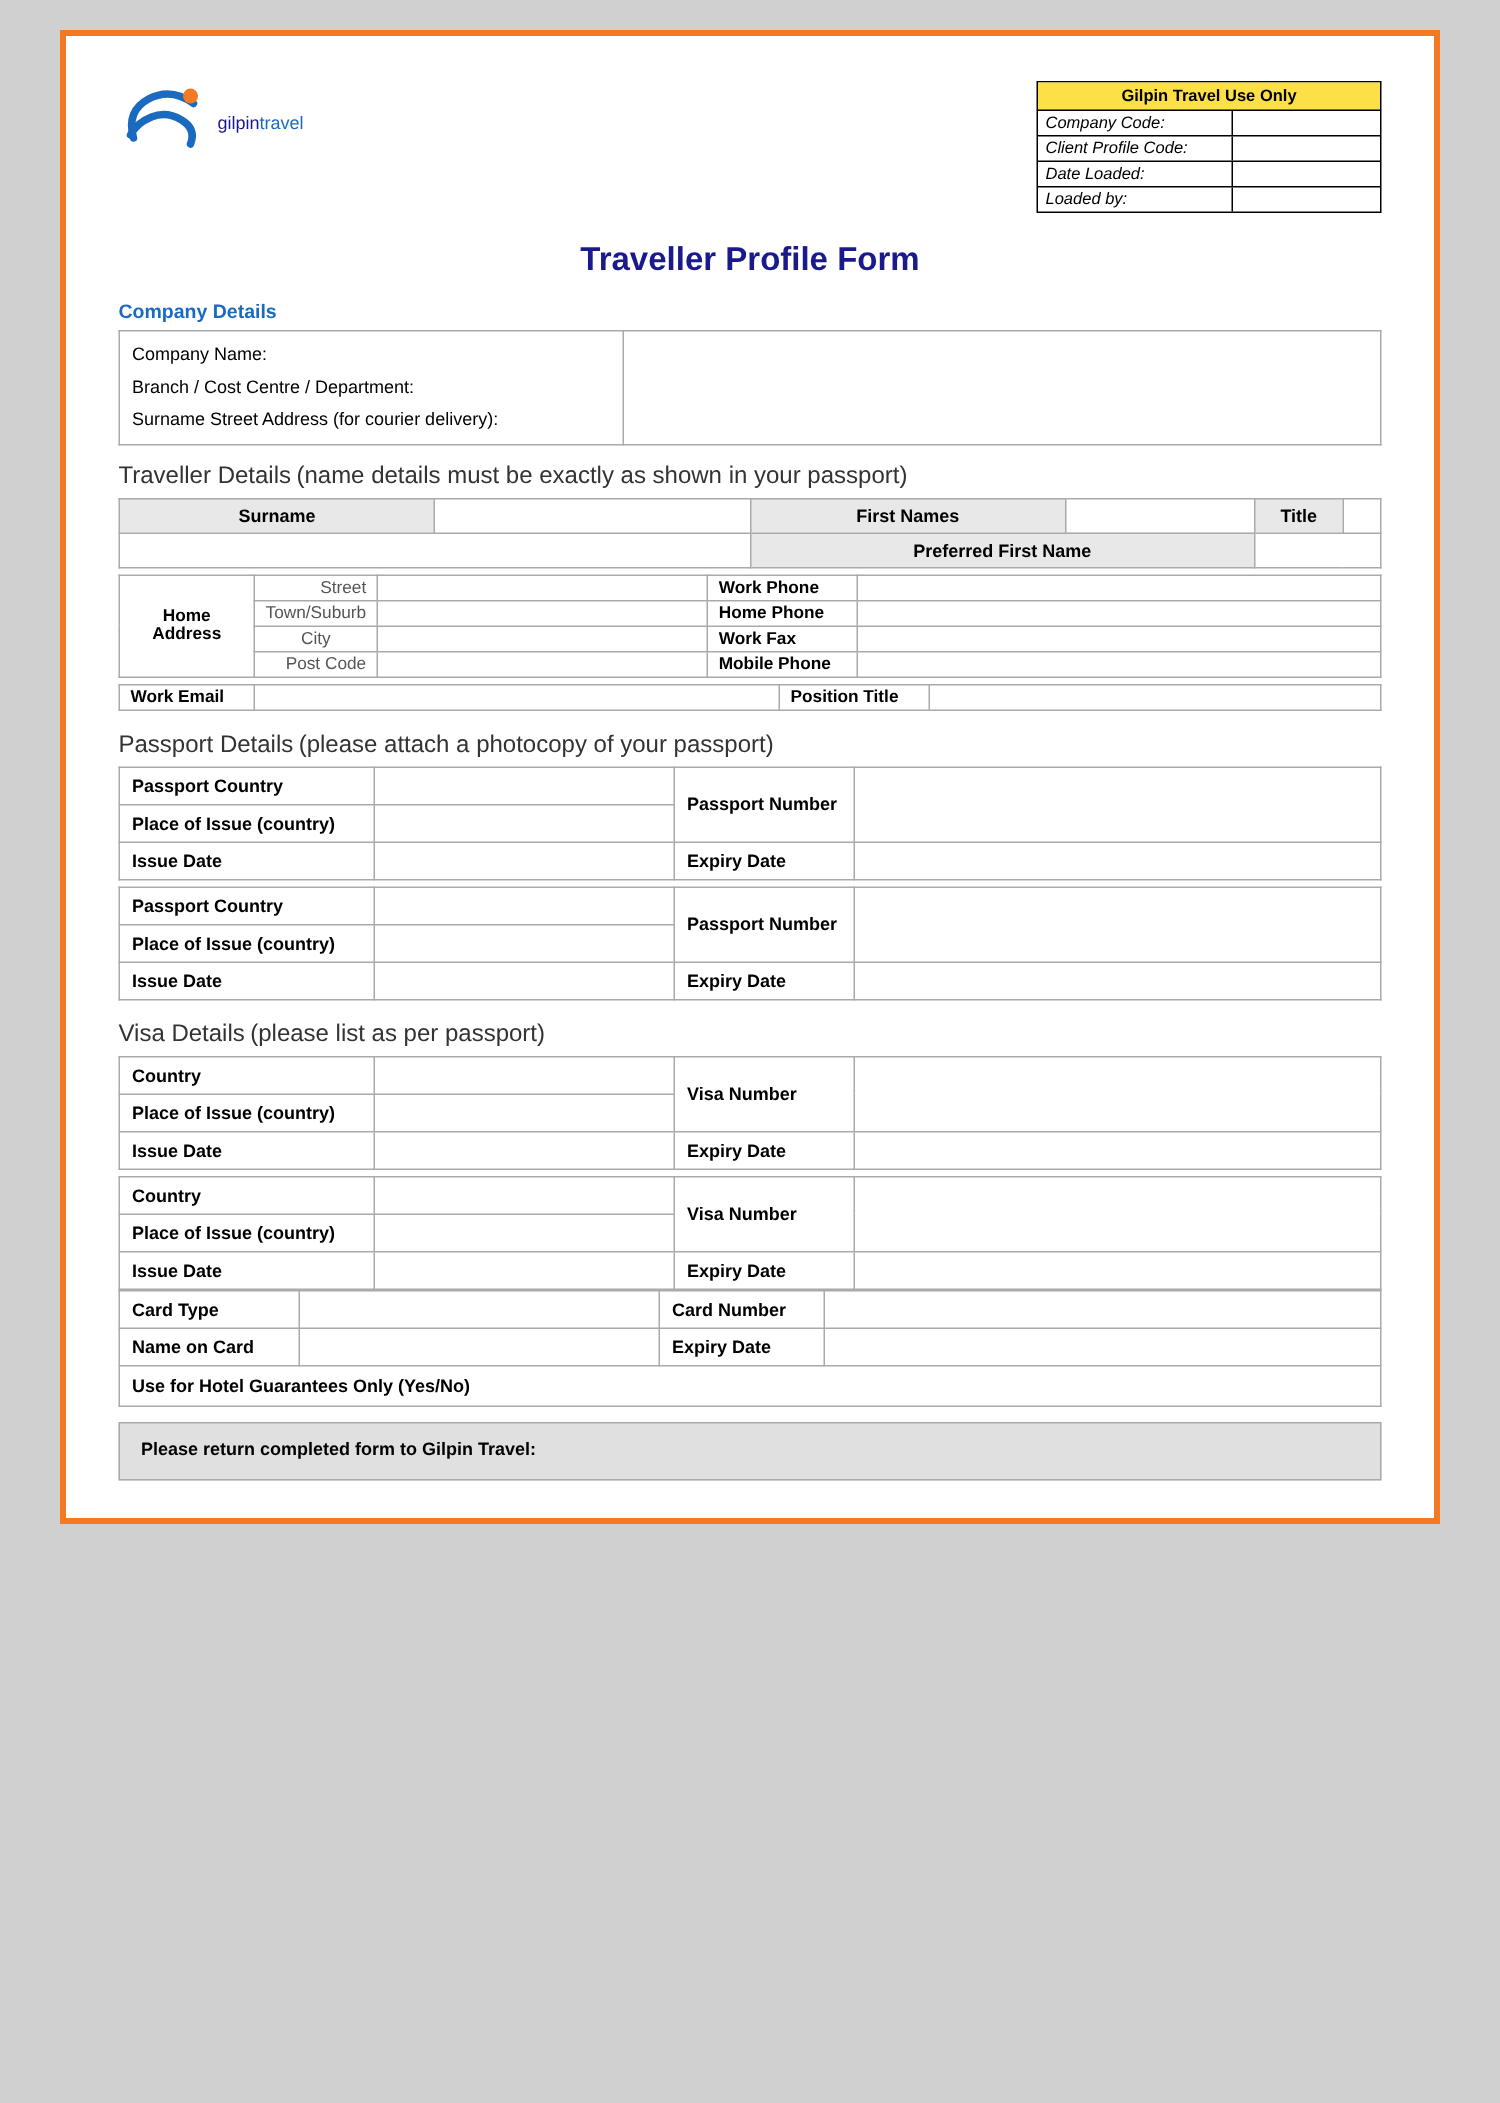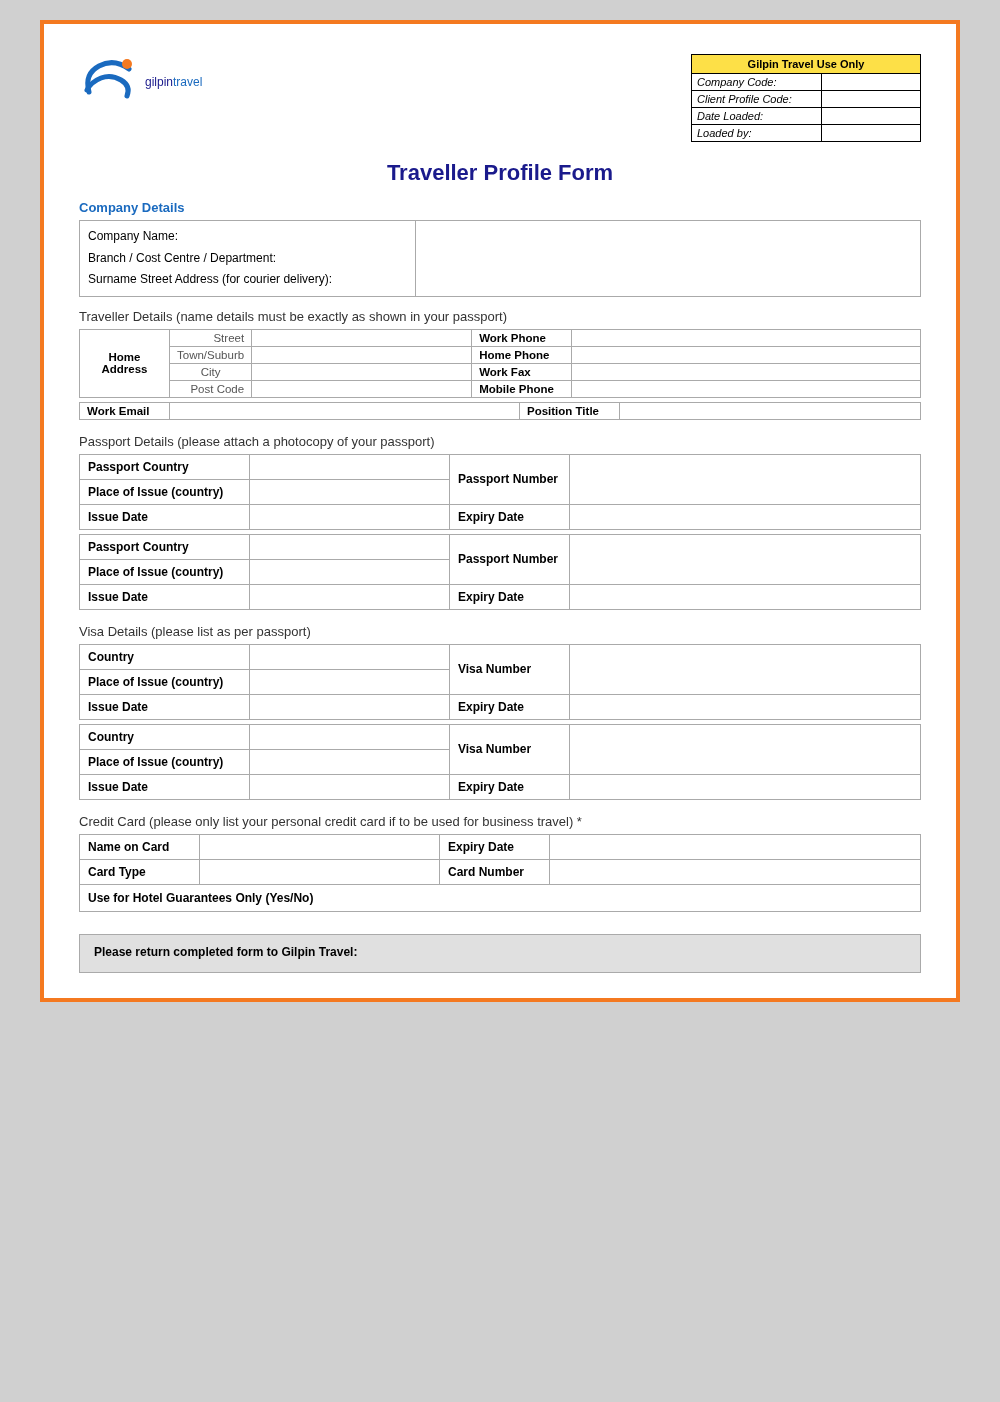--- a/index.html
+++ b/index.html
@@ -75,21 +75,21 @@
     .section-header {
       font-size: 13px;
       font-weight: bold;
       color: #1a6abf;
       margin-bottom: 5px;
       margin-top: 12px;
     }
     .section-header span {
       font-weight: normal;
       color: #333;
-      font-size: 13px;
+      font-size: 16px;
     }
     
     .company-table {
       width: 100%;
       border-collapse: collapse;
     }
     .company-table td {
       border: 1px solid #aaa;
       padding: 5px 8px;
       vertical-align: top;
@@ -133,21 +133,21 @@
     .info-table td {
       border: 1px solid #aaa;
       padding: 5px 8px;
       vertical-align: middle;
     }
     
     .footer {
       background: #e0e0e0;
       border: 1px solid #aaa;
       padding: 10px 14px;
-      margin-top: 22px;
+      margin-top: 10px;
       font-size: 12px;
     }
     .footer-title {
       font-weight: bold;
       margin-bottom: 3px;
     }
     .footer-row {
       display: flex;
       gap: 30px;
       align-items: center;
@@ -208,20 +208,37 @@
         <div>Surname Street Address (for courier delivery):</div>
       </td>
       <td class="company-right"></td>
     </tr>
   </tbody>
     </table>
 
   <div class="section-header">
     <span>Traveller Details</span> <span>(name details must be exactly as shown in your passport)</span>
   </div>
+  <table class="traveller-table">
+    <tbody>
+        <tr>
+      <th style="width:25%">Surname</th>
+      <td style="width:25%"></td>
+      <th style="width:25%">First Names</th>
+      <td style="width:15%"></td>
+      <th style="width:7%">Title</th>
+      <td style="width:3%"></td>
+    </tr>
+    <tr>
+      <td colspan="2"></td>
+      <th colspan="2" style="text-align:center">Preferred First Name</th>
+      <td colspan="2"></td>
+    </tr>
+  </tbody>
+    </table>
 
   <table class="addr-phone-table" style="margin-top:4px;">
     <tbody>
         <tr>
       <td rowspan="4" style="width:90px; font-weight:bold; vertical-align:middle; text-align:center;">Home Address</td>
       <td style="width:80px; text-align:right; color:#555;">Street</td>
       <td style="width:220px;"></td>
       <td style="width:100px; font-weight:bold;">Work Phone</td>
       <td></td>
     </tr>
@@ -343,39 +360,36 @@
     </tr>
     <tr>
       <td style="font-weight:bold;">Issue Date</td>
       <td></td>
       <td style="font-weight:bold;">Expiry Date</td>
       <td></td>
     </tr>
   </tbody>
     </table>
 
-  <div class="section-header" style="margin-top:14px;">
-    <span>Credit Card</span> <span>(please only list your personal credit card if to be used for business travel) *</span>
-  </div>
 
   <table class="info-table">
     <tbody>
         <tr>
-      <td style="font-weight:bold;">Name on Card</td>
-      <td></td>
-      <td style="font-weight:bold;">Expiry Date</td>
-      <td></td>
-    </tr>
-    <tr>
       <td style="width:120px; font-weight:bold;">Card Type</td>
       <td style="width:240px;"></td>
       <td style="width:110px; font-weight:bold;">Card Number</td>
       <td></td>
     </tr>
     <tr>
+      <td style="font-weight:bold;">Name on Card</td>
+      <td></td>
+      <td style="font-weight:bold;">Expiry Date</td>
+      <td></td>
+    </tr>
+    <tr>
       <td colspan="4" style="font-weight:bold; padding: 6px 8px;">Use for Hotel Guarantees Only (Yes/No)</td>
     </tr>
   </tbody>
     </table>
 
   <div class="footer">
     <div class="footer-title">Please return completed form to Gilpin Travel:</div>
   </div>
 
 </div>

